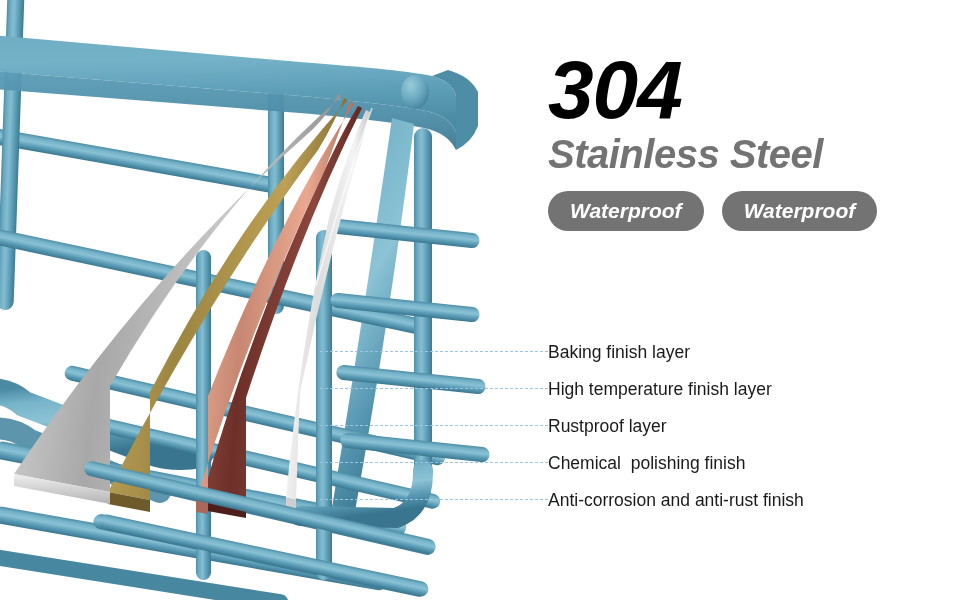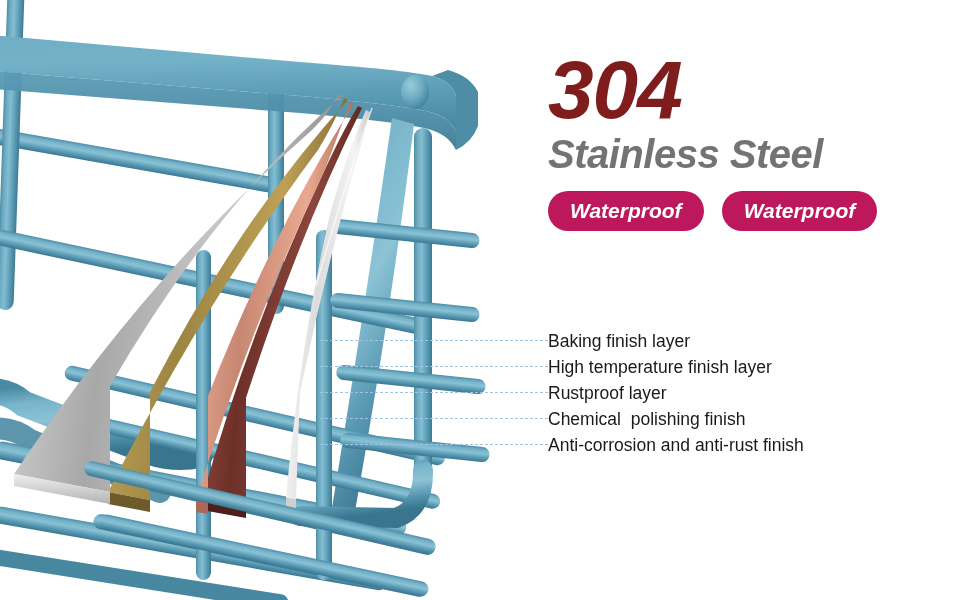--- a/index.html
+++ b/index.html
@@ -20,41 +20,41 @@
   
   .text-panel {
     position:absolute;
     left:548px; top:52px;
     width:420px;
   }
   .headline-304 {
     font-size:82px;
     font-weight:bold;
     font-style:italic;
-    color:#7f1d1d;
+    color:#000000;
     line-height:0.92;
     letter-spacing:-1px;
   }
   .headline-sub {
     font-size:40px;
     font-weight:bold;
     font-style:italic;
     color:#737373;
     line-height:1.05;
     margin-top:6px;
     letter-spacing:-0.5px;
     white-space:nowrap;
   }
   .badge-row {
     display:flex;
     gap:18px;
     margin-top:16px;
   }
   .badge {
-    background:#be185d;
+    background:#737373;
     color:#ffffff;
     font-size:21px;
     font-weight:bold;
     font-style:italic;
     border-radius:999px;
     padding:9px 22px 10px 22px;
     line-height:1;
     white-space:nowrap;
   }
 
@@ -62,20 +62,21 @@
   .callout-list {
     position:absolute;
     left:448px; top:329px;
     width:470px;
   }
   .callout-row {
     position:relative;
     height:26px;
     display:flex;
     align-items:center;
+    margin-top:11px;
   }
   .leader-line {
     position:absolute;
     left:-128px;
     top:11px;
     width:228px;
     height:0;
     border-top:1.5px dashed #9dc3e6;
   }
   .callout-label {

